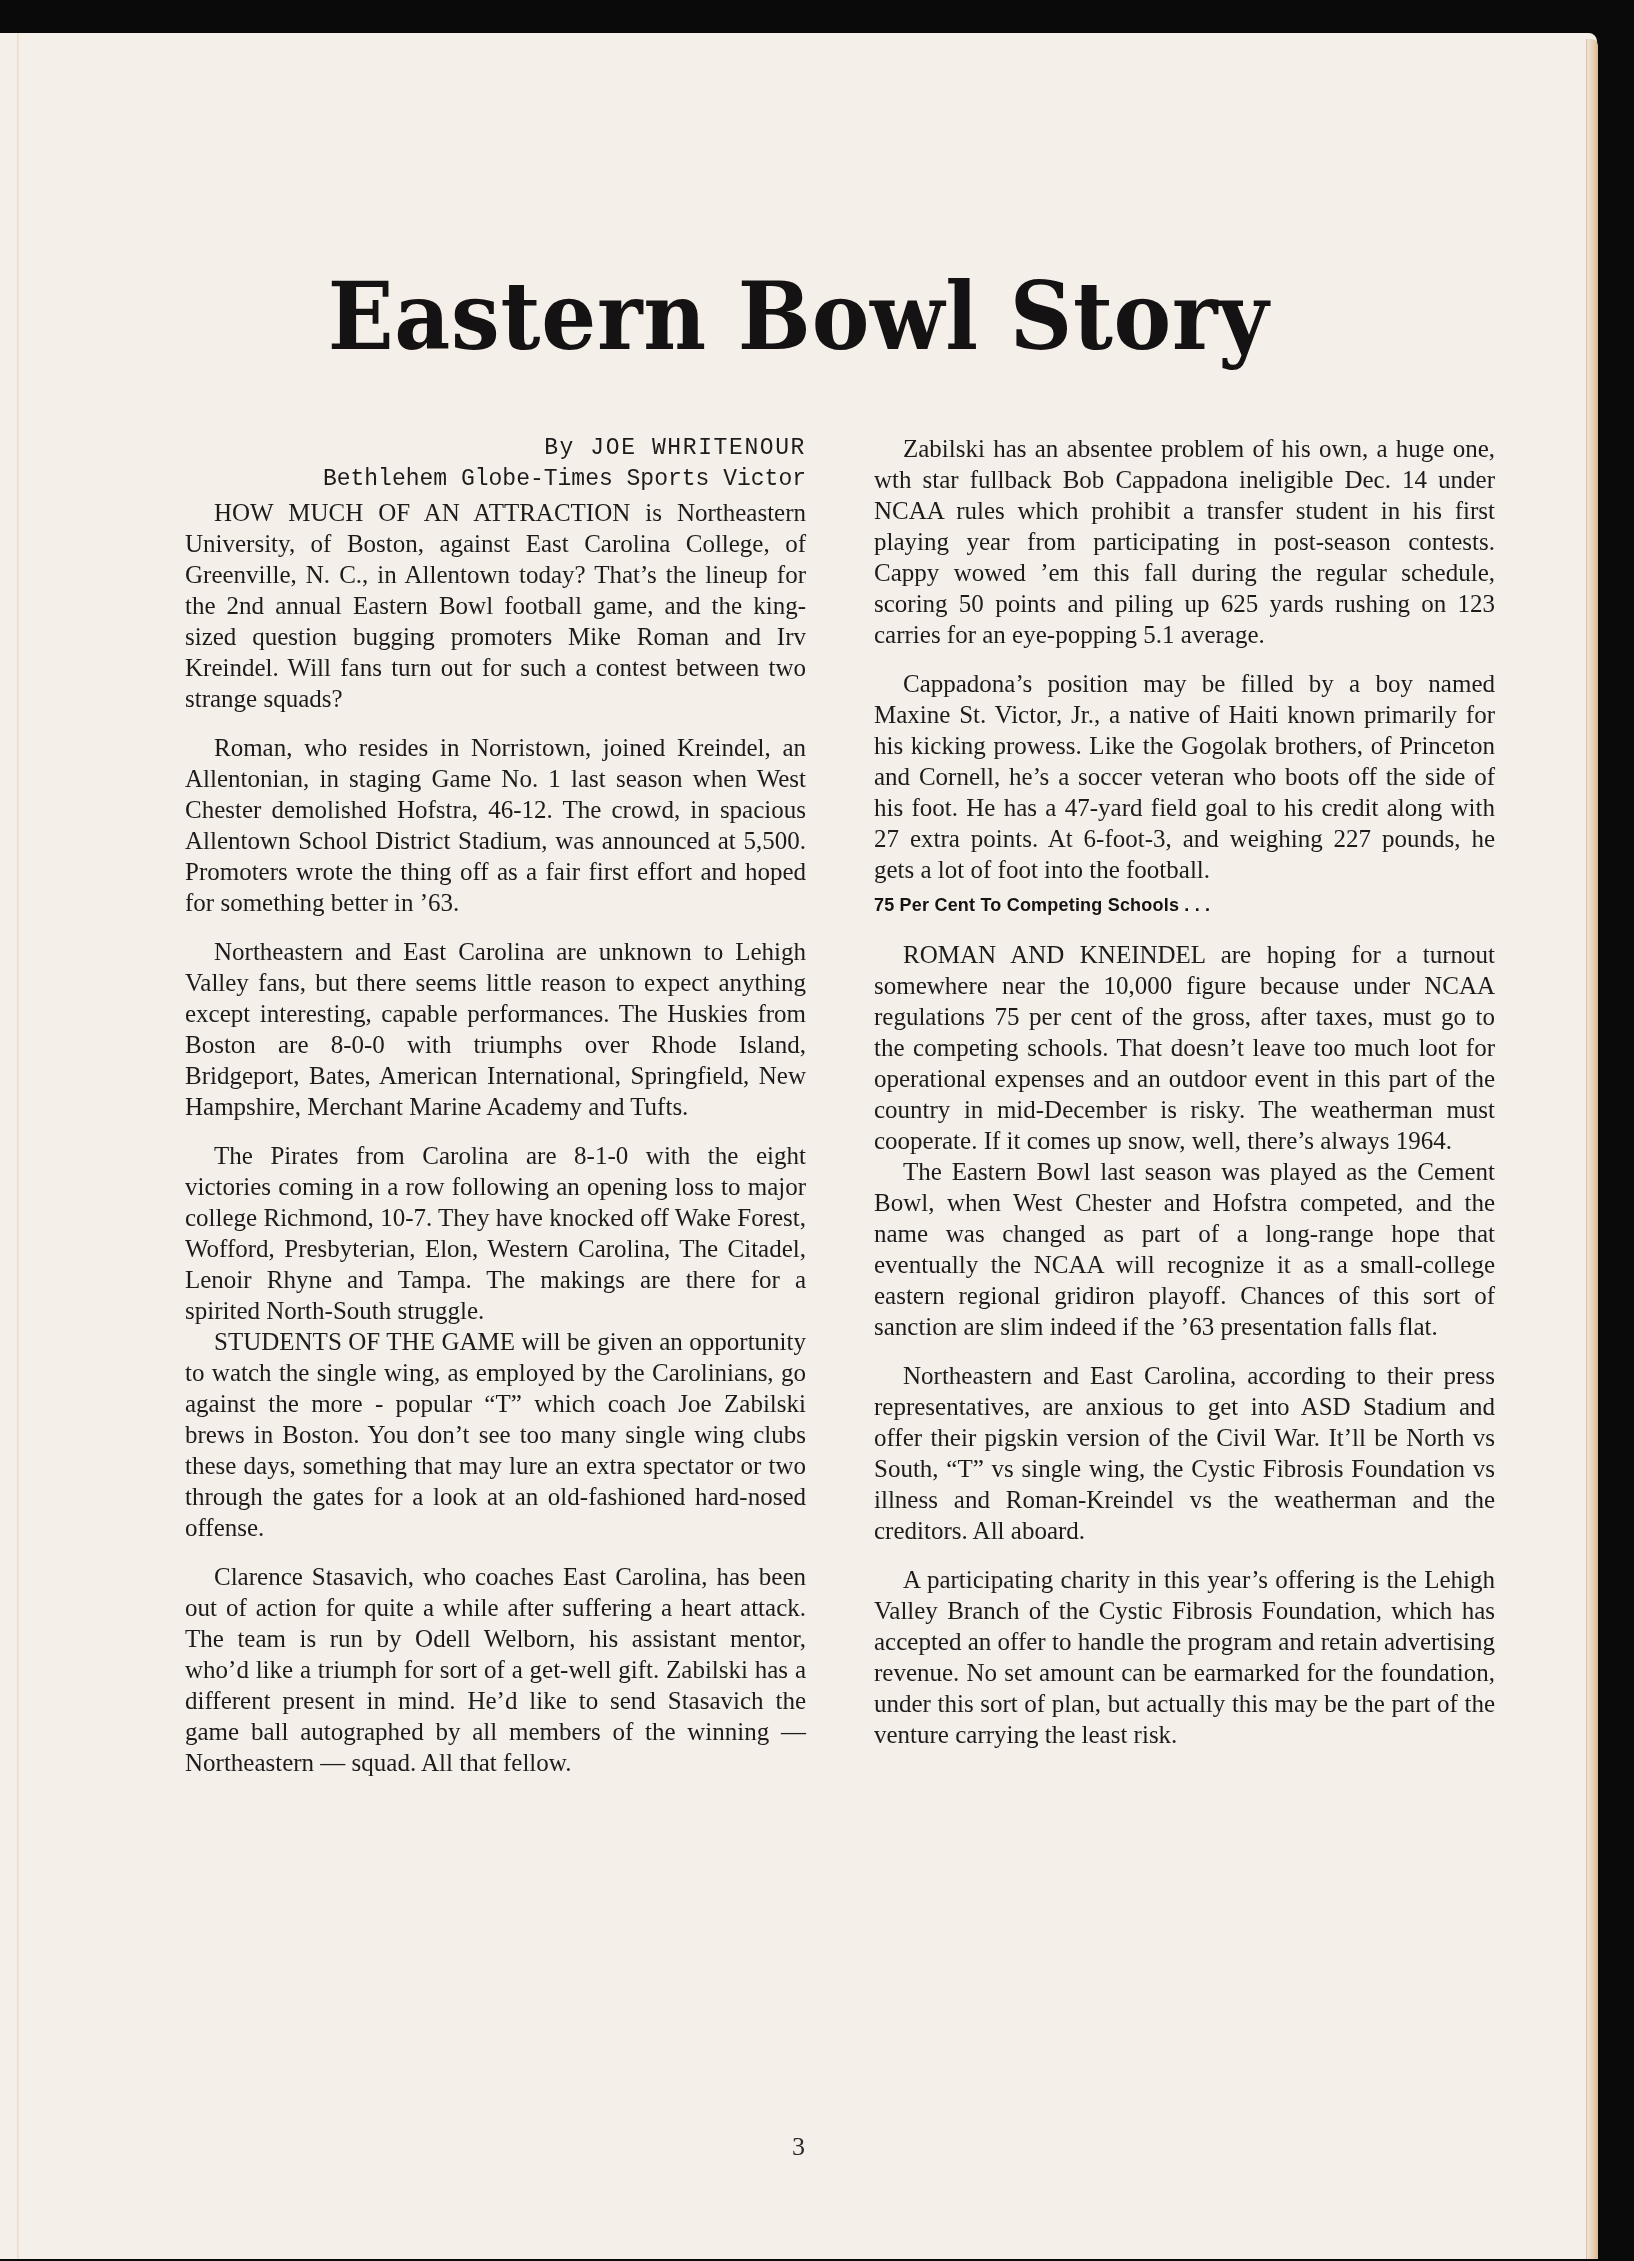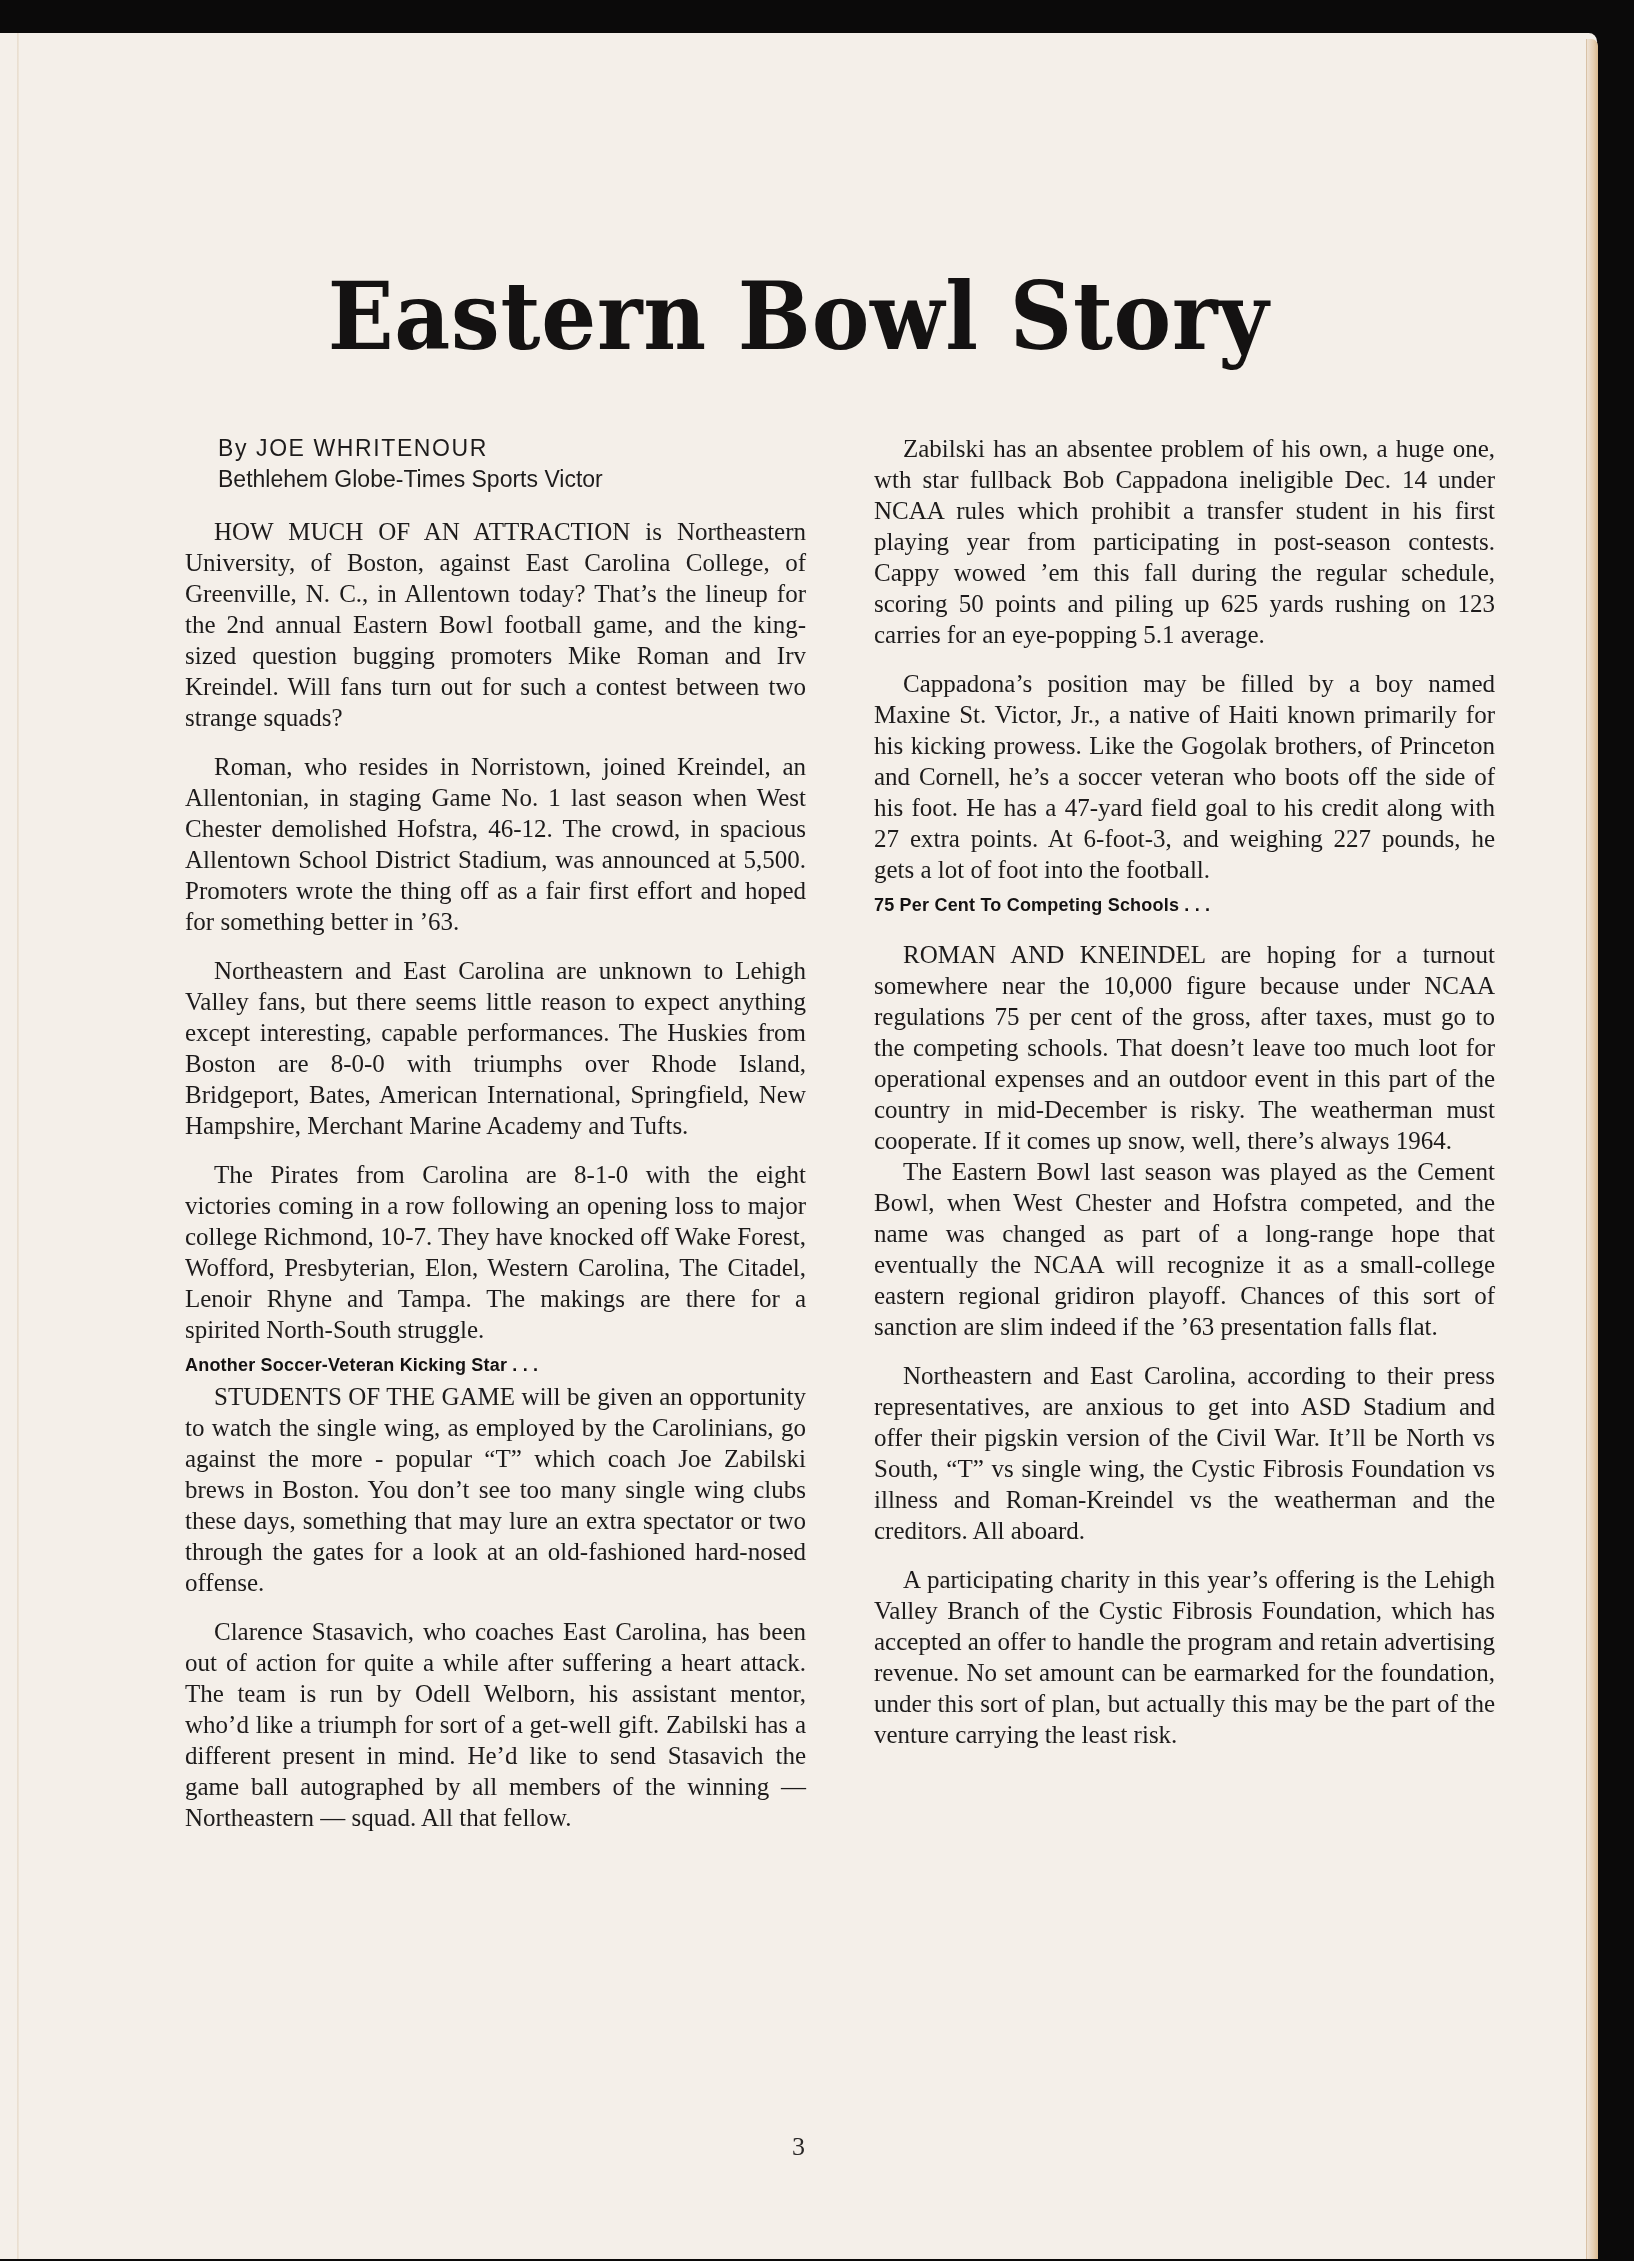--- a/index.html
+++ b/index.html
@@ -29,22 +29,22 @@
     font-weight: bold; font-size: 93px; letter-spacing: 0.8px; color: #141212;
     transform: scaleX(0.93);
   }
   .col {
     position: absolute; top: 474px; width: 621px; color: #1d1b1b;
     font-size: 25px; line-height: 31px;
   }
   .col.left { left: 185px; top: 433px; }
   .col.right { left: 874px; top: 433px; }
   .byline {
-    font-family: Liberation Sans, sans-serif;
-    text-align: left; font-size: 23px; line-height: 31px; margin-bottom: 21px;
+    font-family: Liberation Mono, monospace;
+    text-align: right; font-size: 23px; line-height: 31px; margin-bottom: 2px;
     padding-left: 33px;
   }
   .byline .name { letter-spacing: 1.6px; }
   .byline .role { font-weight: normal; }
   p { margin: 0 0 18px 0; text-indent: 29px; text-align: justify; }
   p.tight { margin-bottom: 0; }
   .subhead {
     font-family: "Liberation Sans", "DejaVu Sans", sans-serif;
     font-size: 18px; font-weight: bold; line-height: 31px; margin: 4.9px 0 0 0;
     color: #141212; letter-spacing: 0.2px;
@@ -66,21 +66,20 @@
 
 <div class="col left">
   <div class="byline">
     <div class="name">By JOE WHRITENOUR</div>
     <div class="role">Bethlehem Globe-Times Sports Victor</div>
   </div>
   <p>HOW MUCH OF AN ATTRACTION is Northeastern University, of Boston, against East Carolina College, of Greenville, N. C., in Allentown today? That’s the lineup for the 2nd annual Eastern Bowl football game, and the king-sized question bugging promoters Mike Roman and Irv Kreindel. Will fans turn out for such a contest between two strange squads?</p>
   <p>Roman, who resides in Norristown, joined Kreindel, an Allentonian, in staging Game No. 1 last season when West Chester demolished Hofstra, 46-12. The crowd, in spacious Allentown School District Stadium, was announced at 5,500. Promoters wrote the thing off as a fair first effort and hoped for something better in ’63.</p>
   <p>Northeastern and East Carolina are unknown to Lehigh Valley fans, but there seems little reason to expect anything except interesting, capable performances. The Huskies from Boston are 8-0-0 with triumphs over Rhode Island, Bridgeport, Bates, American International, Springfield, New Hampshire, Merchant Marine Academy and Tufts.</p>
   <p class="tight">The Pirates from Carolina are 8-1-0 with the eight victories coming in a row following an opening loss to major college Richmond, 10-7. They have knocked off Wake Forest, Wofford, Presbyterian, Elon, Western Carolina, The Citadel, Lenoir Rhyne and Tampa. The makings are there for a spirited North-South struggle.</p>
-  <div class="subhead">Another Soccer-Veteran Kicking Star . . .</div>
   <p>STUDENTS OF THE GAME will be given an opportunity to watch the single wing, as employed by the Carolinians, go against the more - popular “T” which coach Joe Zabilski brews in Boston. You don’t see too many single wing clubs these days, something that may lure an extra spectator or two through the gates for a look at an old-fashioned hard-nosed offense.</p>
   <p>Clarence Stasavich, who coaches East Carolina, has been out of action for quite a while after suffering a heart attack. The team is run by Odell Welborn, his assistant mentor, who’d like a triumph for sort of a get-well gift. Zabilski has a different present in mind. He’d like to send Stasavich the game ball autographed by all members of the winning — Northeastern — squad. All that fellow.</p>
 </div>
 
 <div class="col right">
   <p>Zabilski has an absentee problem of his own, a huge one, wth star fullback Bob Cappadona ineligible Dec. 14 under NCAA rules which prohibit a transfer student in his first playing year from participating in post-season contests. Cappy wowed ’em this fall during the regular schedule, scoring 50 points and piling up 625 yards rushing on 123 carries for an eye-popping 5.1 average.</p>
   <p class="tight">Cappadona’s position may be filled by a boy named Maxine St. Victor, Jr., a native of Haiti known primarily for his kicking prowess. Like the Gogolak brothers, of Princeton and Cornell, he’s a soccer veteran who boots off the side of his foot. He has a 47-yard field goal to his credit along with 27 extra points. At 6-foot-3, and weighing 227 pounds, he gets a lot of foot into the football.</p>
   <div class="subhead gap-after">75 Per Cent To Competing Schools . . .</div>
   <p class="tight">ROMAN AND KNEINDEL are hoping for a turnout somewhere near the 10,000 figure because under NCAA regulations 75 per cent of the gross, after taxes, must go to the competing schools. That doesn’t leave too much loot for operational expenses and an outdoor event in this part of the country in mid-December is risky. The weatherman must cooperate. If it comes up snow, well, there’s always 1964.</p>
   <p>The Eastern Bowl last season was played as the Cement Bowl, when West Chester and Hofstra competed, and the name was changed as part of a long-range hope that eventually the NCAA will recognize it as a small-college eastern regional gridiron playoff. Chances of this sort of sanction are slim indeed if the ’63 presentation falls flat.</p>

